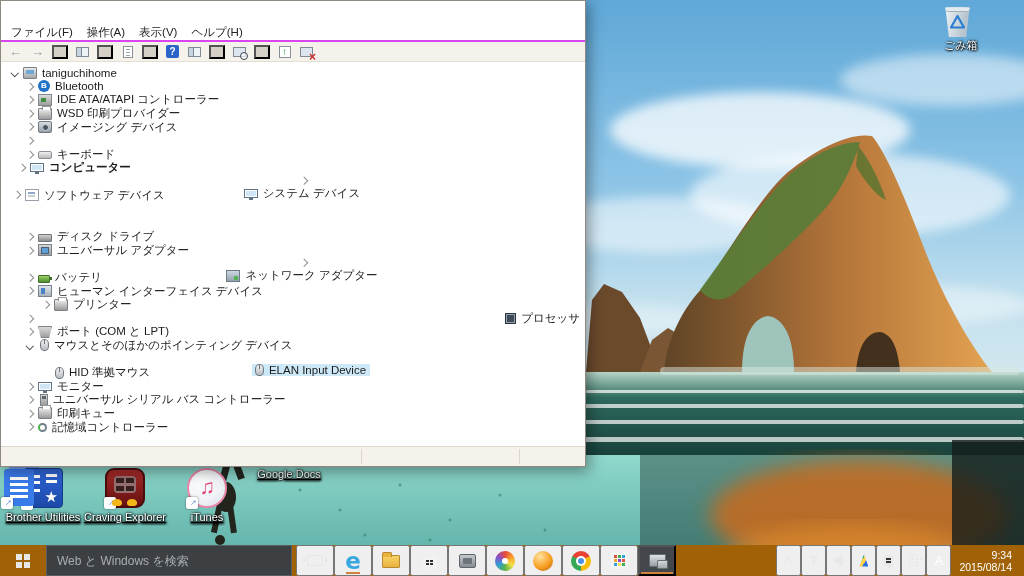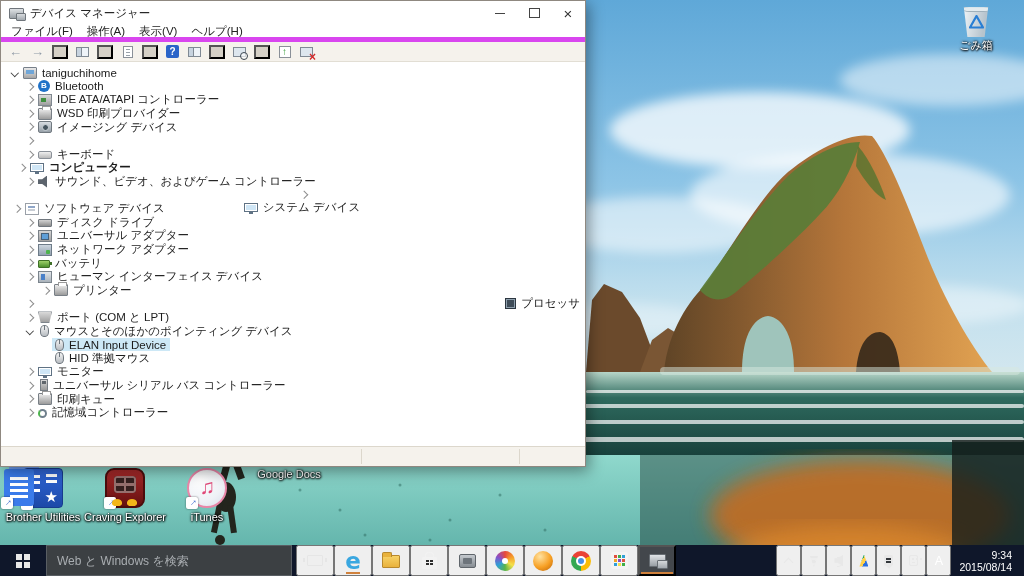--- a/index.html
+++ b/index.html
@@ -6,21 +6,21 @@
   #screen{position:relative;width:1024px;height:576px;overflow:hidden;
     font-family:"Liberation Sans","DejaVu Sans",sans-serif;cursor:default;
     -webkit-font-smoothing:antialiased;}
   #screen *{box-sizing:border-box;}
 
   
   #wallpaper{position:absolute;inset:0;z-index:0;}
 
   
   #desktop-icons{position:absolute;left:2px;top:466px;display:flex;z-index:3;}
-  .dk{width:82px;display:flex;flex-direction:column;align-items:center;gap:3px;padding-top:2px;}
+  .dk{width:82px;display:flex;flex-direction:column;align-items:center;gap:3px;padding-top:2px;text-decoration:underline;}
   .dk-art{width:40px;height:40px;position:relative;flex:none;}
   .dk-label{color:#fff;font-size:11px;line-height:12px;white-space:nowrap;
     text-shadow:0 1px 2px #000,1px 0 2px #000,0 0 3px #000;}
   .dk-short{position:absolute;left:-3px;bottom:-3px;width:12px;height:12px;background:#fff;
     border-radius:2px;box-shadow:0 0 2px rgba(0,0,0,.6);overflow:hidden;}
   .dk-short::before{content:"\2192";position:absolute;left:1px;top:-1px;color:#2457c5;
     font-size:10px;transform:rotate(-45deg);}
   .dk-brother{background:linear-gradient(#2f66d8,#1c49a8);border-radius:4px;border:1px solid #173c8e;}
   .dk-brother::before{content:"";position:absolute;left:5px;top:6px;width:11px;height:3px;background:#fff;
     box-shadow:0 6px 0 #fff,17px -1px 0 #fff,17px 5px 0 #fff,0 14px 0 #fff;}
@@ -37,21 +37,21 @@
   .dk-itunes::before{content:"\266B";position:absolute;left:0;right:0;top:5px;text-align:center;
     font-size:21px;color:#e04878;}
   .dk-gdocs{position:absolute;left:2px;top:3px;width:30px;height:37px;background:#3a7bea;border-radius:3px;}
   .dk-gdocs::before{content:"";position:absolute;left:5px;top:-4px;width:30px;height:37px;
     background:#6f9ef0;border-radius:3px;z-index:-1;}
   .dk-gdocs::after{content:"";position:absolute;left:6px;top:8px;width:18px;height:3px;background:#fff;
     box-shadow:0 6px 0 #fff,0 12px 0 #fff,0 18px 0 #fff;}
 
   
   #recycle-bin{position:absolute;right:16px;top:6px;width:64px;display:flex;flex-direction:column;
-    align-items:center;gap:2px;z-index:3;}
+    gap:2px;z-index:3;}
   .bin-body{width:27px;height:31px;position:relative;
     background:linear-gradient(100deg,#f0f5f8,#b7c4cd 75%);
     clip-path:polygon(5% 4%,95% 4%,82% 100%,18% 100%);}
   .bin-rim{position:absolute;left:-1px;right:-1px;top:0;height:6px;background:#e3ebef;
     border:1px solid #9fb0ba;border-radius:50%/100%;}
   .bin-mark{position:absolute;left:6px;top:9px;}
 
   
   #dm-window{position:absolute;left:0;top:0;width:586px;height:467px;background:#fff;
     border:1px solid #8f8880;box-shadow:3px 4px 14px rgba(0,0,0,.4);z-index:10;}
@@ -62,21 +62,21 @@
   .i-devmgr-sm::after{content:"";position:absolute;right:-3px;bottom:-3px;width:8px;height:6px;
     background:linear-gradient(#d7dadd,#a4aab0);border:1px solid #6f757b;border-radius:1px;}
   #dm-title{font-size:11.5px;color:#222;}
   #dm-controls{margin-left:auto;display:flex;height:100%;}
   .wc{width:34px;height:100%;display:flex;align-items:center;justify-content:center;border:none;
     background:transparent;padding:0;}
   .wc-min::before{content:"";width:10px;height:1px;background:#444;display:block;}
   .wc-max::before{content:"";width:9px;height:8px;border:1px solid #444;display:block;}
   .wc-close{font-size:15px;color:#333;line-height:15px;}
   #dm-menubar{position:absolute;left:0;right:0;top:24px;height:17px;background:#fff;display:flex;
-    align-items:center;padding-left:3px;border-bottom:5px solid #d946ef;}
+    align-items:center;padding-left:3px;border-bottom:2px solid #d946ef;}
   .menu-item{font-size:11.5px;color:#222;padding:0 7px;height:100%;display:flex;align-items:center;}
   #dm-toolbar{position:absolute;left:0;right:0;top:41px;height:20px;background:#f5f2ec;
     border-bottom:1px solid #e2ded4;display:flex;align-items:center;padding-left:4px;gap:1px;}
   .tb-btn{width:21px;height:17px;display:flex;align-items:center;justify-content:center;
     background:transparent;border:none;padding:0;}
   .tb-sep{width:1px;height:14px;background:#d5d0c6;margin:0 3px;flex:none;}
   .tbi{position:relative;display:block;}
   .i-back::before,.i-forward::before{font-weight:bold;font-size:13px;color:#8f9aa6;}
   .i-back::before{content:"\2190";}
   .i-forward::before{content:"\2192";}
@@ -156,21 +156,21 @@
     margin-left:3px;}
   .d-usb::after{content:"";position:absolute;left:1px;top:1px;width:4px;height:3px;background:#5f656b;}
   .d-storage{border:2px solid #6f7f8c;border-left-color:#4db34d;border-radius:50%;width:9px;height:9px;
     margin-top:1px;}
 
   #dm-statusbar{position:absolute;left:0;right:0;bottom:0;height:20px;background:#f5f2ec;
     border-top:1px solid #dcd7cc;}
   .sb-sep{position:absolute;top:2px;bottom:2px;width:1px;background:#dcd7cc;}
 
   
-  #taskbar{position:absolute;left:0;right:0;bottom:0;height:31px;background:#0f172a;z-index:20;
+  #taskbar{position:absolute;left:0;right:0;bottom:0;height:31px;background:#a16207;z-index:20;
     display:flex;align-items:stretch;}
   #start-button{width:46px;display:flex;align-items:center;justify-content:center;flex:none;}
   .win-logo{width:14px;height:14px;position:relative;}
   .win-logo::before{content:"";position:absolute;left:0;top:0;width:6px;height:6px;background:#e8e8e8;
     box-shadow:8px 0 0 #e8e8e8,0 8px 0 #e8e8e8,8px 8px 0 #e8e8e8;}
   #search-box{width:246px;flex:none;background:#3c4043;border:1px solid #595e63;display:flex;
     align-items:center;}
   #search-input{background:transparent;border:none;outline:none;width:100%;padding:0 10px;
     font-size:12px;color:#cfd2d5;font-family:inherit;}
   #search-input::placeholder{color:#a9adb1;opacity:1;}
@@ -361,29 +361,20 @@
   </div>
       <div class="dk">
     <span class="dk-art dk-gdocs">
       <span class="dk-short"></span>
     </span>
     <span class="dk-label">Google Docs</span>
   </div>
     </div>
 
   <div id="dm-window">
-    <div id="dm-titlebar">
-      <span class="i-devmgr-sm"></span>
-      <span id="dm-title">デバイス マネージャー</span>
-      <div id="dm-controls">
-        <button class="wc wc-min"></button>
-        <button class="wc wc-max"></button>
-        <button class="wc wc-close">×</button>
-      </div>
-    </div>
     <div id="dm-menubar">
         <div class="menu-item">ファイル(F)</div>
         <div class="menu-item">操作(A)</div>
         <div class="menu-item">表示(V)</div>
         <div class="menu-item">ヘルプ(H)</div>
       </div>
     <div id="dm-toolbar">
         <button class="tb-btn">
           <span class="tbi i-back"></span>
         </button>
@@ -463,56 +454,49 @@
       <span class="dlabel">キーボード</span>
     </span>
   </div>
         <div class="trow" style="padding-left: 13px; font-weight: bold;">
     <span class="exp collapsed"></span>
     <span class="tsel">
       <span class="dicon d-monitor"></span>
       <span class="dlabel">コンピューター</span>
     </span>
   </div>
-        <div class="trow" style="padding-left: 21px;">
-    <span class="exp collapsed"></span>
-    <span class="tsel">
-      <span class="dicon d-speaker"></span>
-      <span class="dlabel">サウンド、ビデオ、およびゲーム コントローラー</span>
-    </span>
-  </div>
         <div class="trow" style="padding-left: 21px; flex-direction: column;">
     <span class="exp collapsed"></span>
     <span class="tsel">
       <span class="dicon d-monitor"></span>
       <span class="dlabel">システム デバイス</span>
     </span>
   </div>
         <div class="trow" style="padding-left: 8px;">
     <span class="exp collapsed"></span>
     <span class="tsel">
       <span class="dicon d-software"></span>
       <span class="dlabel">ソフトウェア デバイス</span>
     </span>
   </div>
-        <div class="trow" style="padding-left: 21px;">
+        <div class="trow" style="padding-left: 21px; margin-top: 28px;">
     <span class="exp collapsed"></span>
     <span class="tsel">
       <span class="dicon d-disk"></span>
       <span class="dlabel">ディスク ドライブ</span>
     </span>
   </div>
         <div class="trow" style="padding-left: 21px;">
     <span class="exp collapsed"></span>
     <span class="tsel">
       <span class="dicon d-display-adapter"></span>
       <span class="dlabel">ユニバーサル アダプター</span>
     </span>
   </div>
-        <div class="trow" style="padding-left: 21px;">
+        <div class="trow" style="padding-left: 21px; flex-direction: column;">
     <span class="exp collapsed"></span>
     <span class="tsel">
       <span class="dicon d-network"></span>
       <span class="dlabel">ネットワーク アダプター</span>
     </span>
   </div>
         <div class="trow" style="padding-left: 21px;">
     <span class="exp collapsed"></span>
     <span class="tsel">
       <span class="dicon d-battery"></span>
@@ -547,21 +531,21 @@
       <span class="dlabel">ポート (COM と LPT)</span>
     </span>
   </div>
         <div class="trow" style="padding-left: 21px;">
     <span class="exp expanded"></span>
     <span class="tsel">
       <span class="dicon d-mouse"></span>
       <span class="dlabel">マウスとそのほかのポインティング デバイス</span>
     </span>
   </div>
-        <div class="trow selected" style="padding-left: 36px;">
+        <div class="trow selected" style="padding-left: 36px; flex-direction: column;">
     <span class="exp none"></span>
     <span class="tsel">
       <span class="dicon d-mouse"></span>
       <span class="dlabel">ELAN Input Device</span>
     </span>
   </div>
         <div class="trow" style="padding-left: 36px;">
     <span class="exp none"></span>
     <span class="tsel">
       <span class="dicon d-mouse"></span>

